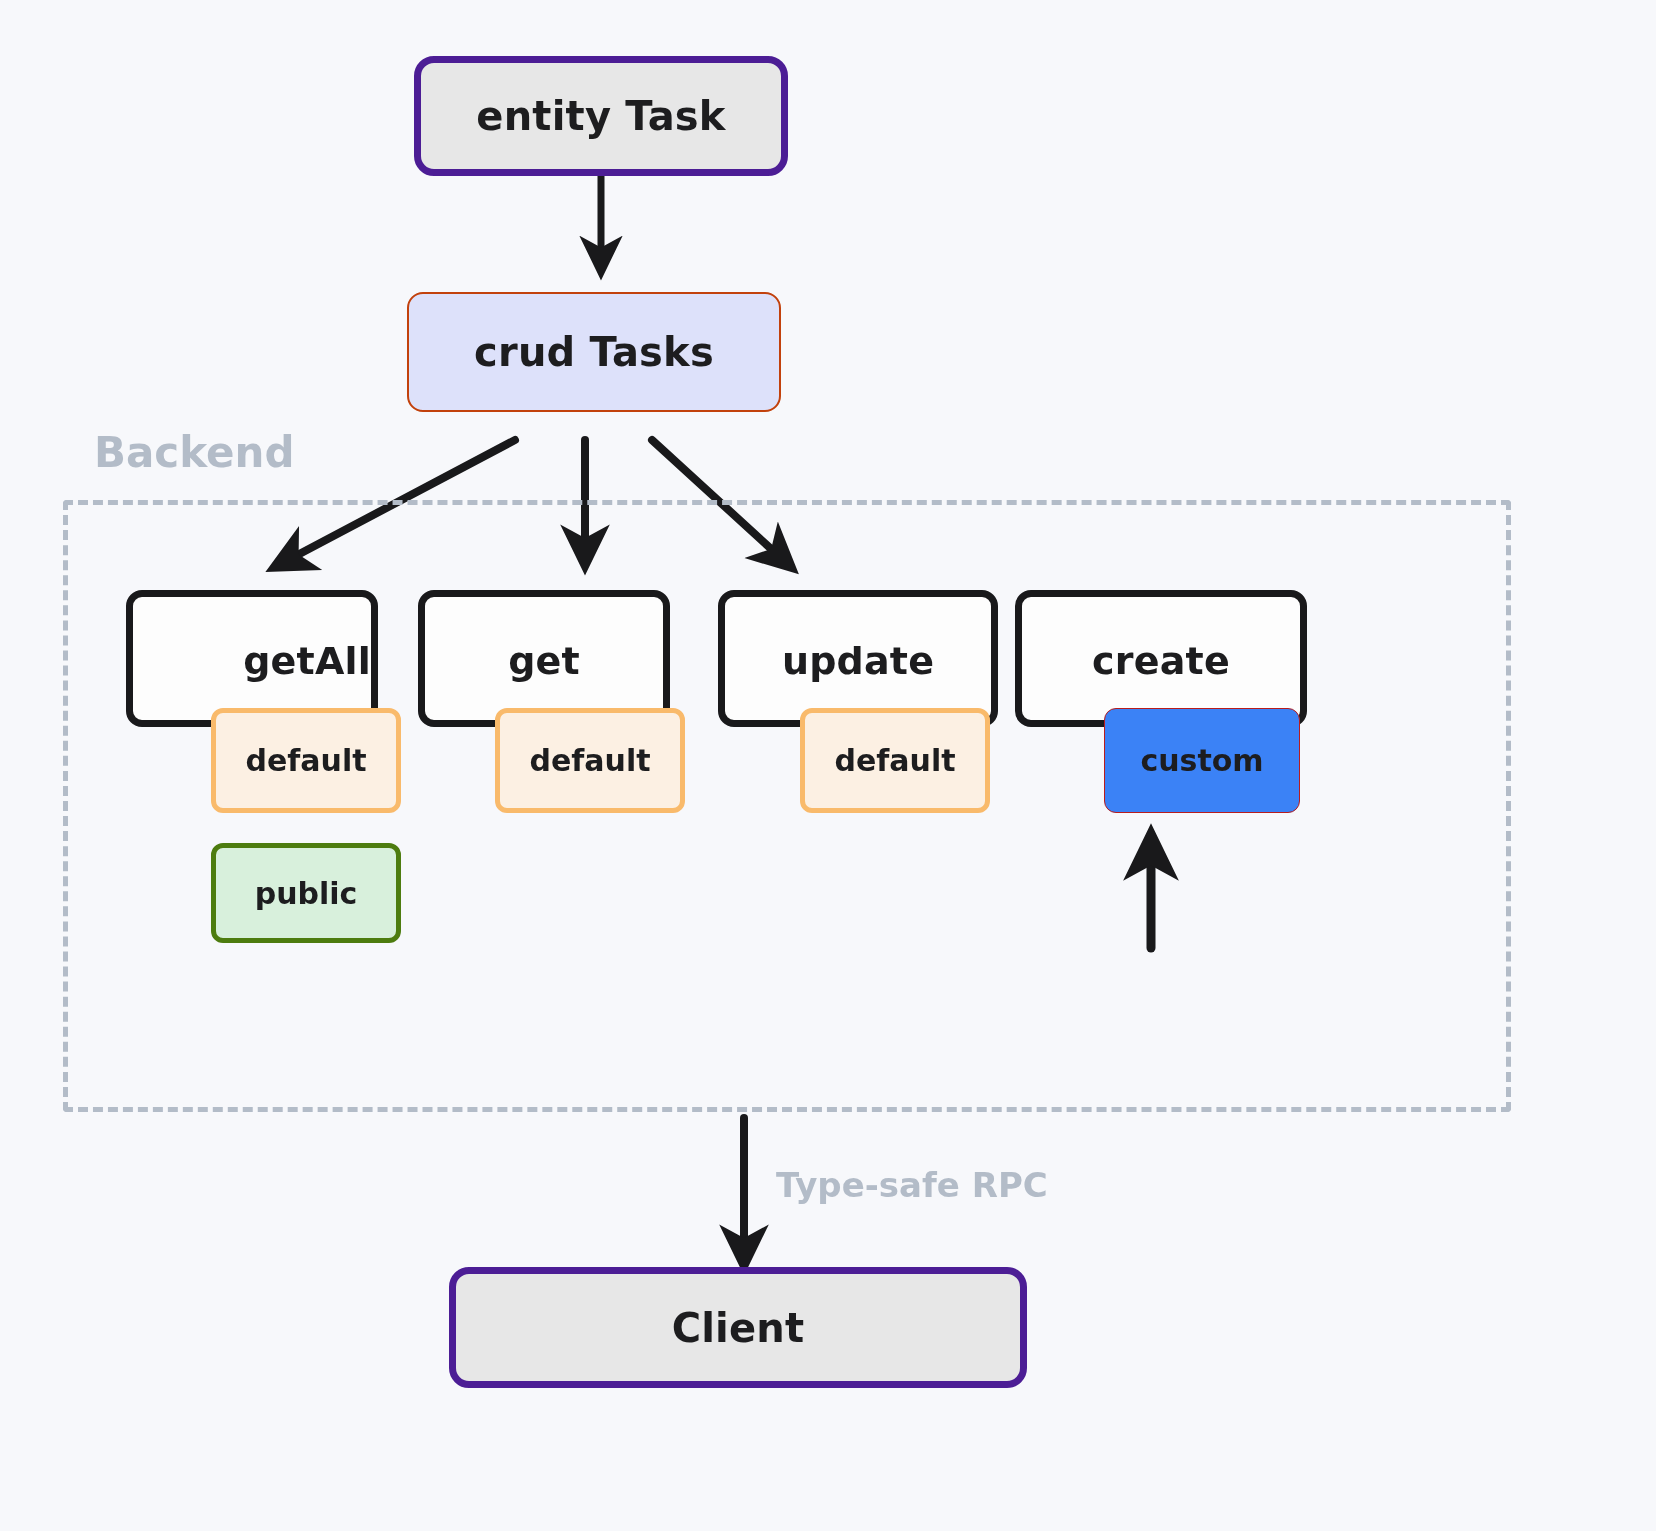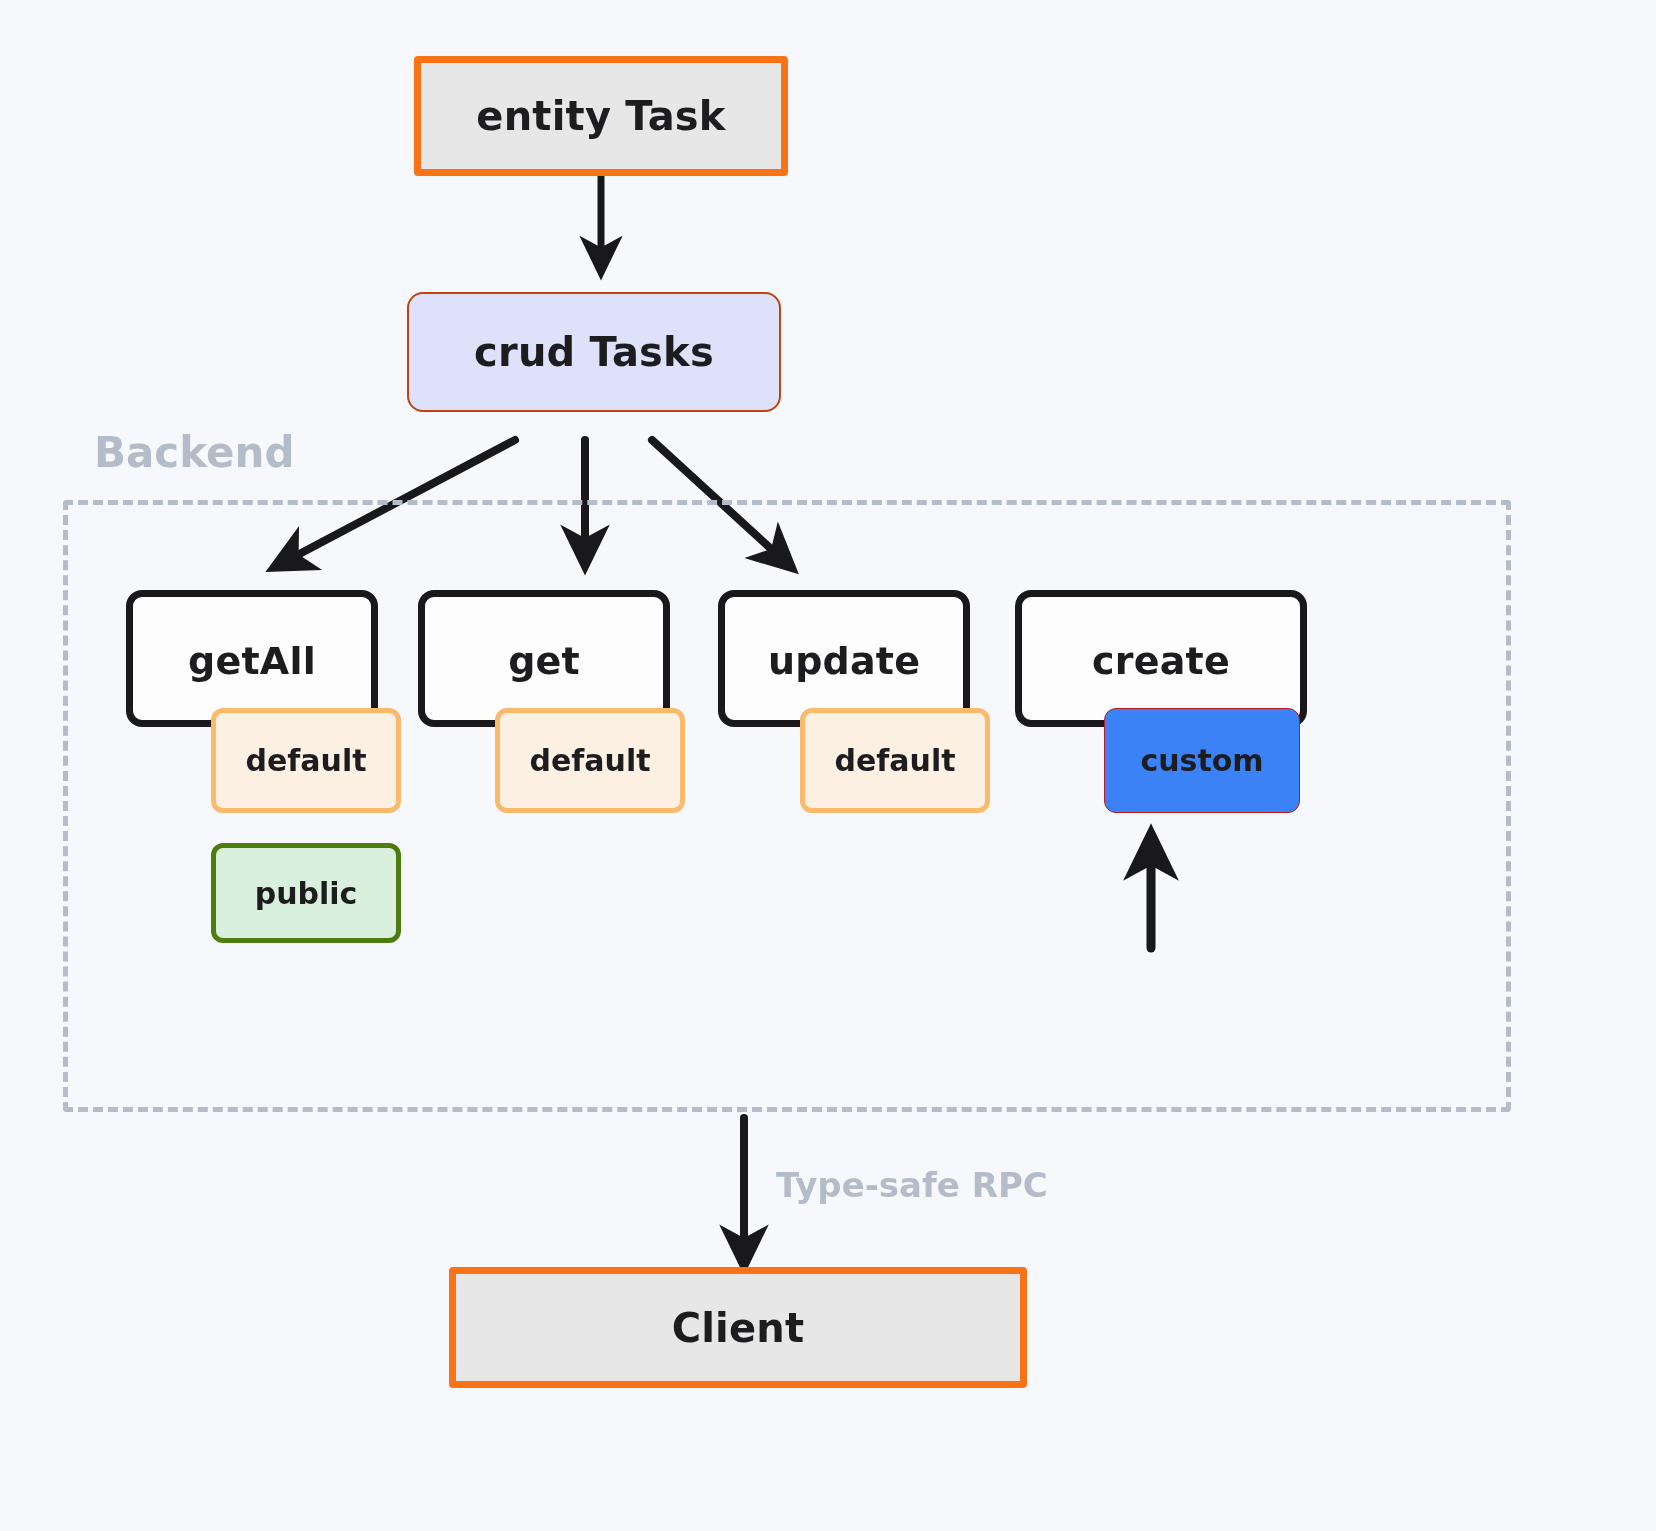--- a/index.html
+++ b/index.html
@@ -36,22 +36,22 @@
     border-radius: 14px;
     font-family: "DejaVu Sans", sans-serif;
     font-weight: 700;
     letter-spacing: .2px;
     color: #1d1d1f;
   }
 
   
   .node.solid {
     background: #e7e7e7;
-    border: 7px solid #f97316;
-    border-radius: 4px;
+    border: 7px solid #4c1d95;
+    border-radius: 20px;
     font-size: 40px;
   }
   .node.solid.small { font-size: 38px; }
 
   
   .node.crud {
     background: #dde1fa;
     border: 2px solid #c2410c;
     border-radius: 16px;
     font-size: 40px;
@@ -165,38 +165,38 @@
   <div class="region-label" style="left:66px; top:428px;margin-left:28px;">Backend</div>
 
   <div class="node solid" style="left:414px; top:56px; width:374px; height:120px;">
     <span>entity Task</span>
   </div>
 
   <div class="node crud" style="left:407px; top:292px; width:374px; height:120px;">
     <span>crud Tasks</span>
   </div>
 
-  <div class="node method" style="left:126px; top:590px; width:252px; height:137px;">
+  <div class="node method" style="left:126px; top:590px; width:252px; height:137px;justify-content:flex-end;">
     <span>getAll</span>
   </div>
   <div class="badge default" style="left:163px; top:708px; width:190px; height:105px;">
     <span>default</span>
   </div>
   <div class="badge public" style="left:163px; top:843px; width:190px; height:100px;">
     <span>public</span>
   </div>
 
   <div class="node method" style="left:418px; top:590px; width:252px; height:137px;">
     <span>get</span>
   </div>
   <div class="badge default" style="left:447px; top:708px; width:190px; height:105px;">
     <span>default</span>
   </div>
 
-  <div class="node method" style="left:718px; top:590px; width:252px; height:137px;">
+  <div class="node method" style="left:718px; top:590px; width:280px; height:137px;">
     <span>update</span>
   </div>
   <div class="badge default" style="left:752px; top:708px; width:190px; height:105px;">
     <span>default</span>
   </div>
 
   <div class="node method" style="left:1015px; top:590px; width:292px; height:137px;">
     <span>create</span>
   </div>
   <div class="badge custom" style="left:1056px; top:708px; width:196px; height:105px;">

